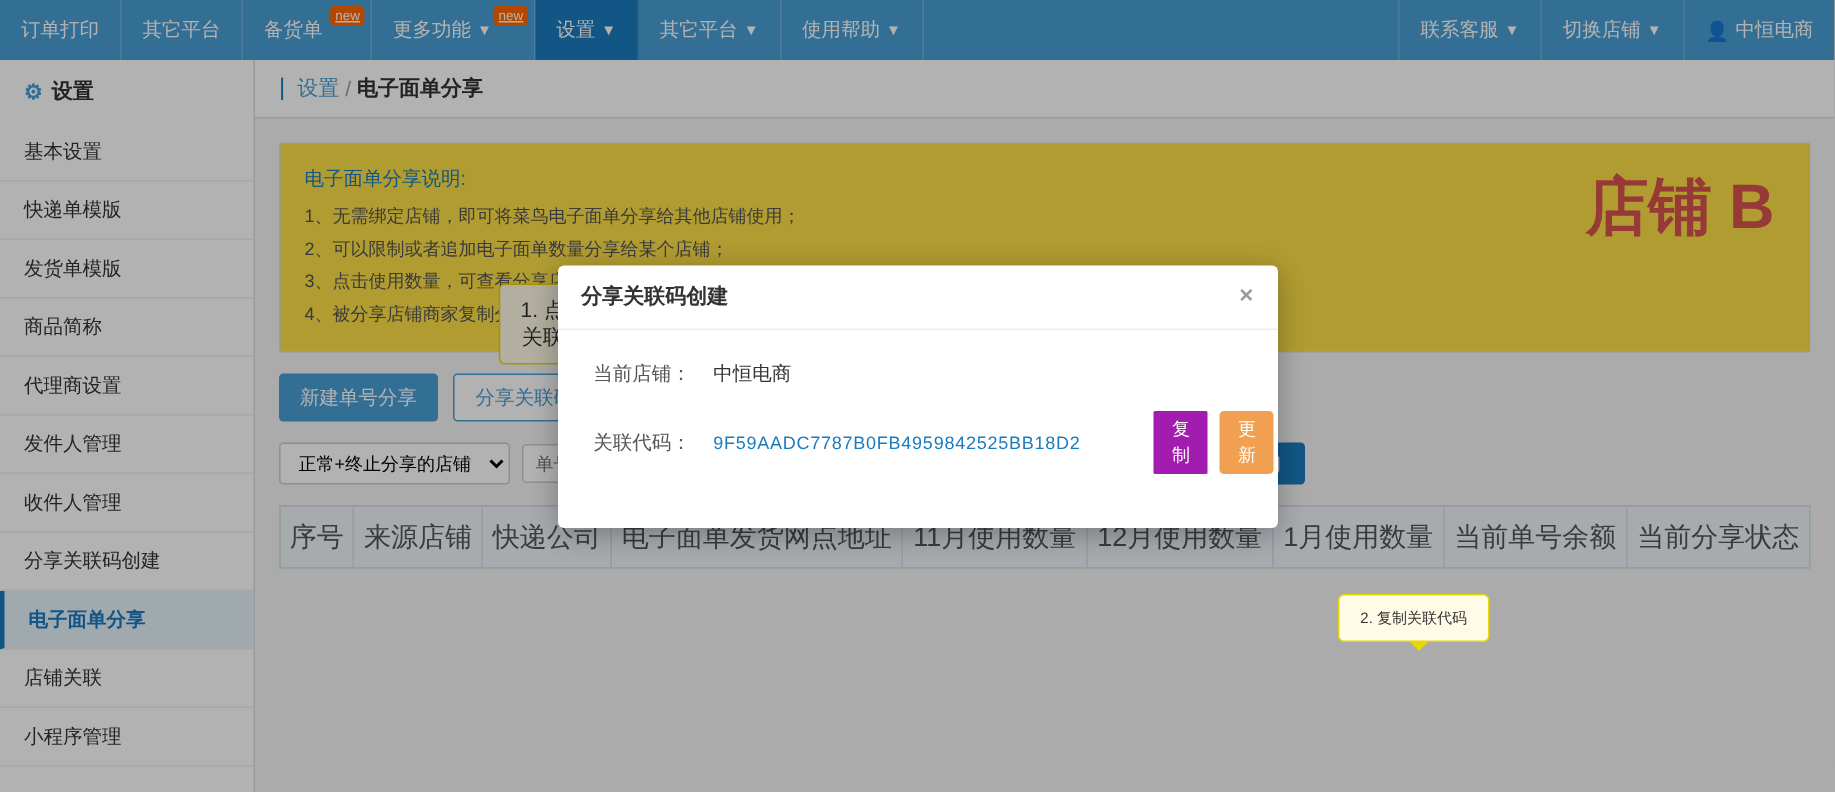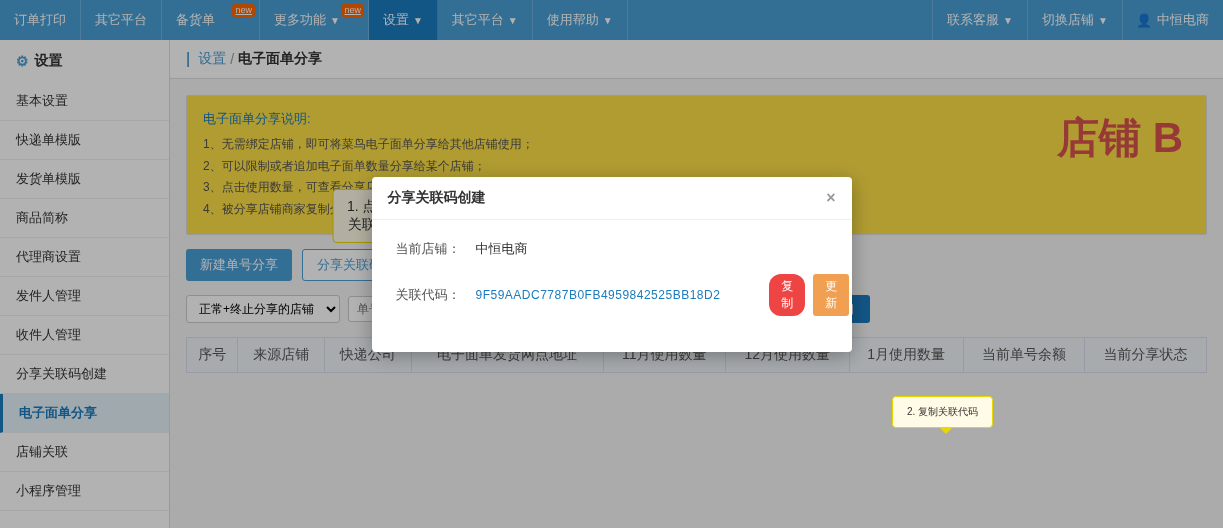--- a/index.html
+++ b/index.html
@@ -193,21 +193,21 @@
       font-family: inherit;
       width: 180px;
     }
     .btn-query { background: #1a7bbf; color: #fff; padding: 5px 16px; border: none; border-radius: 3px; cursor: pointer; font-size: 13px; font-family: inherit; }
 
     
     .data-table {
       width: 100%;
       border-collapse: collapse;
       background: #86efac;
-      font-size: 14px;
+      font-size: 18px;
     }
     .data-table th {
       background: #f0f5fa;
       padding: 8px 6px;
       text-align: center;
       border: 1px solid #dde;
       color: #555;
       font-weight: normal;
     }
 
@@ -242,21 +242,21 @@
       cursor: pointer;
       color: #999;
       font-size: 16px;
     }
     .modal-body { padding: 20px 24px; }
     .modal-row { display: flex; align-items: center; margin-bottom: 16px; font-size: 13px; }
     .modal-label { color: #555; width: 80px; flex-shrink: 0; }
     .modal-value { color: #333; }
     .modal-code-row { display: flex; align-items: center; gap: 8px; }
     .modal-code { color: #1a7bbf; font-size: 12px; letter-spacing: 0.5px; }
-    .btn-copy { background: #ef4444; color: #fff; padding: 4px 12px; border: none; border-radius: 12px; cursor: pointer; font-size: 12px; font-family: inherit; margin-left: 41px; }
+    .btn-copy { background: #a21caf; color: #fff; padding: 4px 12px; border: none; border-radius: 1px; cursor: pointer; font-size: 12px; font-family: inherit; margin-left: 41px; }
     .btn-refresh { background: #f0a050; color: #fff; padding: 4px 12px; border: none; border-radius: 3px; cursor: pointer; font-size: 12px; font-family: inherit; }
 
     
     .modal-tooltip {
       position: absolute;
       background: #fffbe6;
       border: 1px solid #e8d800;
       border-radius: 4px;
       padding: 8px 14px;
       font-size: 10px;
@@ -279,21 +279,21 @@
 </head>
 <body>
 
 <nav class="top-nav">
   <div class="top-nav-item">
     <span>订单打印</span>
   </div>
   <div class="top-nav-item">
     <span>其它平台</span>
   </div>
-  <div class="top-nav-item" style="position:relative;padding-right:44px;">
+  <div class="top-nav-item" style="position:relative;padding-right:32px;">
     <span>备货单</span>
     <span class="badge-new">new</span>
   </div>
   <div class="top-nav-item" style="position:relative;padding-right:28px;">
     <span>更多功能</span>
     <span class="badge-new">new</span>
     <span style="margin-left:4px;font-size:10px;">▼</span>
   </div>
   <div class="top-nav-item active">
     <span>设置</span>

